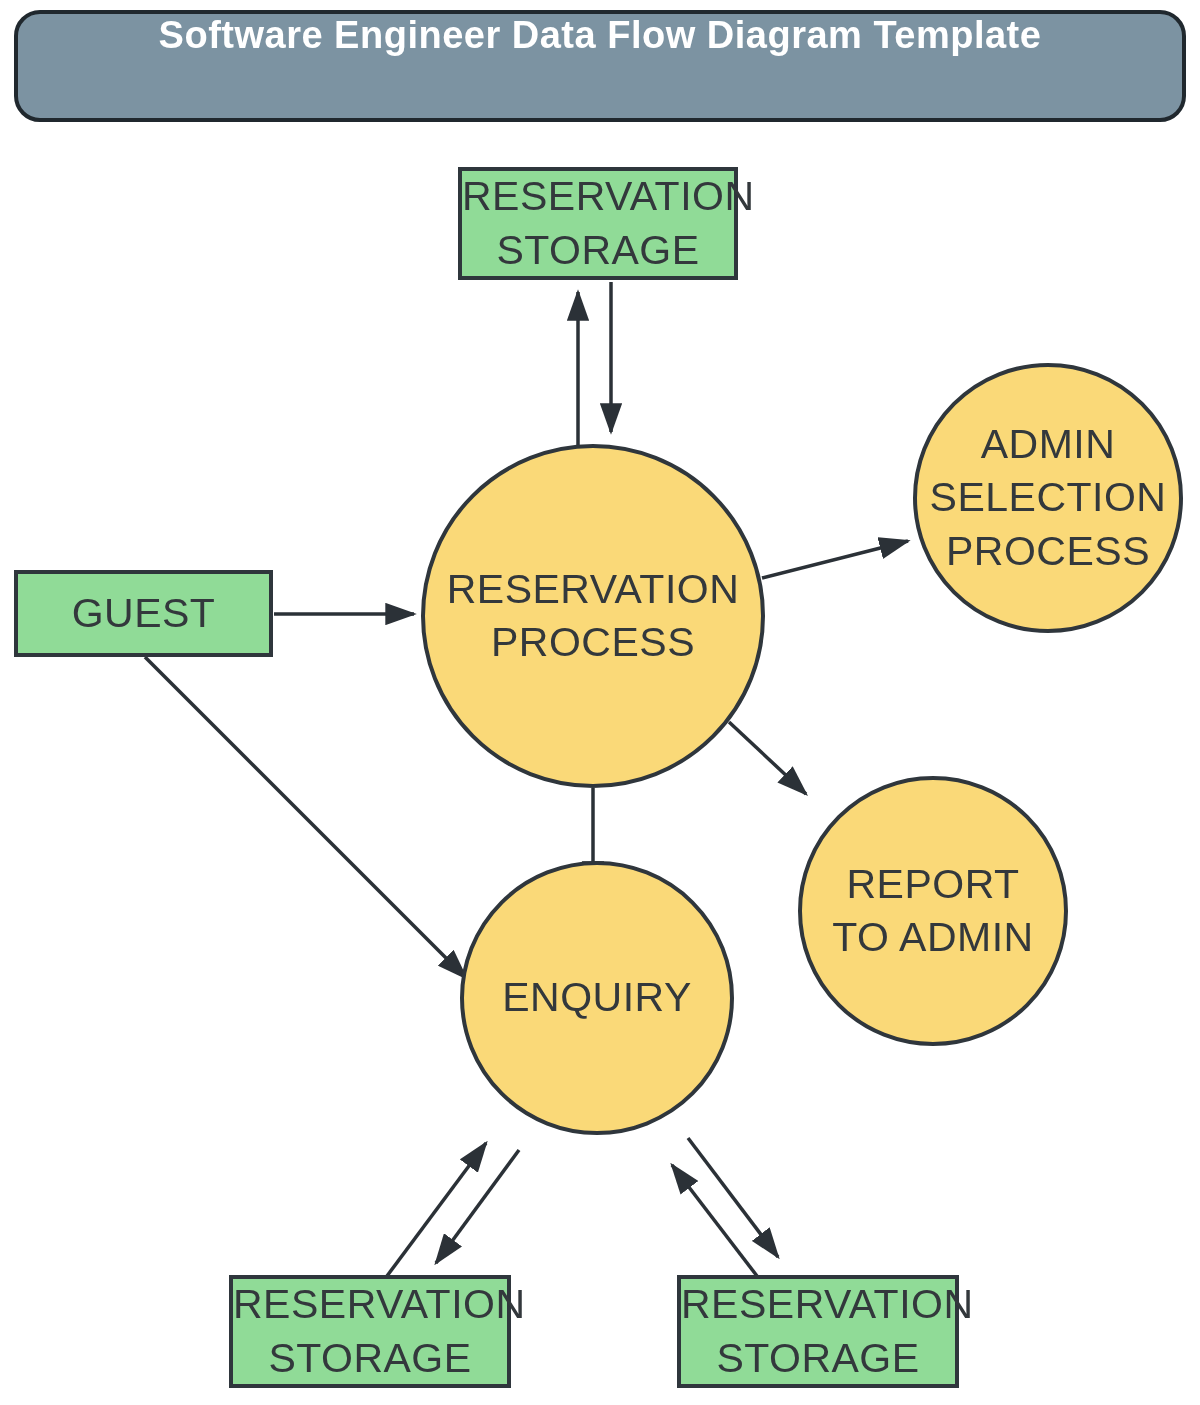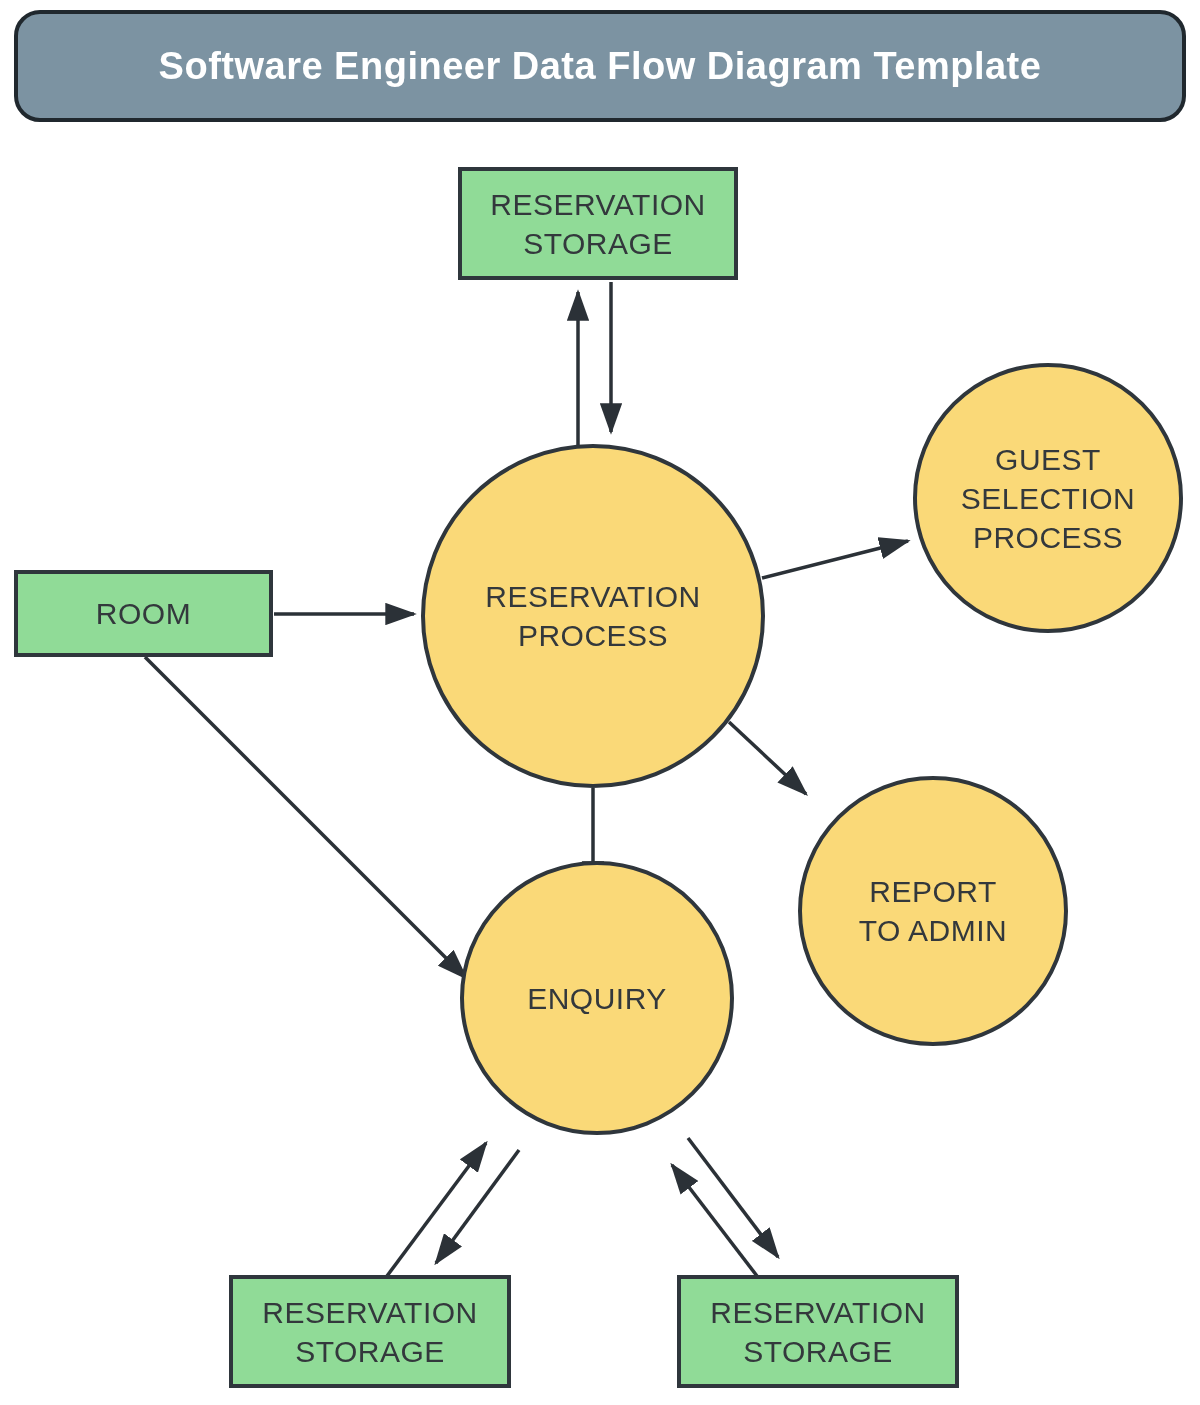--- a/index.html
+++ b/index.html
@@ -11,36 +11,36 @@
     font-family: "Liberation Sans", sans-serif;
     overflow: hidden;
   }
   #title-bar {
     position: absolute;
     left: 14px; top: 10px;
     width: 1164px; height: 104px;
     background: var(--title_bg);
     border: 4px solid var(--border_dark);
     border-radius: 26px;
-    display: flex; align-items: center; justify-content: center;
+    display: flex; justify-content: center;
   }
   #title-bar .title-text {
     color: var(--title_text);
     font-size: 38px;
     font-weight: bold;
     letter-spacing: 0.5px;
   }
   .node {
     position: absolute;
     display: flex; align-items: center; justify-content: center;
     text-align: center;
     box-sizing: border-box;
     border: 4px solid var(--shape_stroke);
     color: var(--node_text);
-    font-size: 30px;
+    font-size: 41px;
     line-height: 1.3;
     letter-spacing: 0.5px;
   }
   .node .label { white-space: pre-line; width: 100%; }
   .node-rect { background: var(--entity_fill); }
   .node-circle { background: var(--process_fill); border-radius: 50%; }
   #edge-layer {
     position: absolute;
     left: 0; top: 0;
     width: 1200px; height: 1405px;
@@ -79,40 +79,40 @@
       <line x1="757" y1="1276" x2="672" y2="1165" marker-end="url(#arrowhead)"></line>
       <line x1="688" y1="1138" x2="778" y2="1257" marker-end="url(#arrowhead)"></line>
     </svg>
 
   <div class="node node-rect" style="left:458px; top:167px; width:280px; height:113px;">
     <span class="label">RESERVATION
 STORAGE</span>
   </div>
 
   <div class="node node-rect" style="left:14px; top:570px; width:259px; height:87px;">
-    <span class="label">ROOM</span>
+    <span class="label">GUEST</span>
   </div>
 
   <div class="node node-rect" style="left:229px; top:1275px; width:282px; height:113px;">
     <span class="label">RESERVATION
 STORAGE</span>
   </div>
 
   <div class="node node-rect" style="left:677px; top:1275px; width:282px; height:113px;">
     <span class="label">RESERVATION
 STORAGE</span>
   </div>
 
   <div class="node node-circle" style="left:421px; top:444px; width:344px; height:344px;">
     <span class="label">RESERVATION
 PROCESS</span>
   </div>
 
   <div class="node node-circle" style="left:913px; top:363px; width:270px; height:270px;">
-    <span class="label">GUEST
+    <span class="label">ADMIN
 SELECTION
 PROCESS</span>
   </div>
 
   <div class="node node-circle" style="left:798px; top:776px; width:270px; height:270px;">
     <span class="label">REPORT
 TO ADMIN</span>
   </div>
 
   <div class="node node-circle" style="left:460px; top:861px; width:274px; height:274px;">

